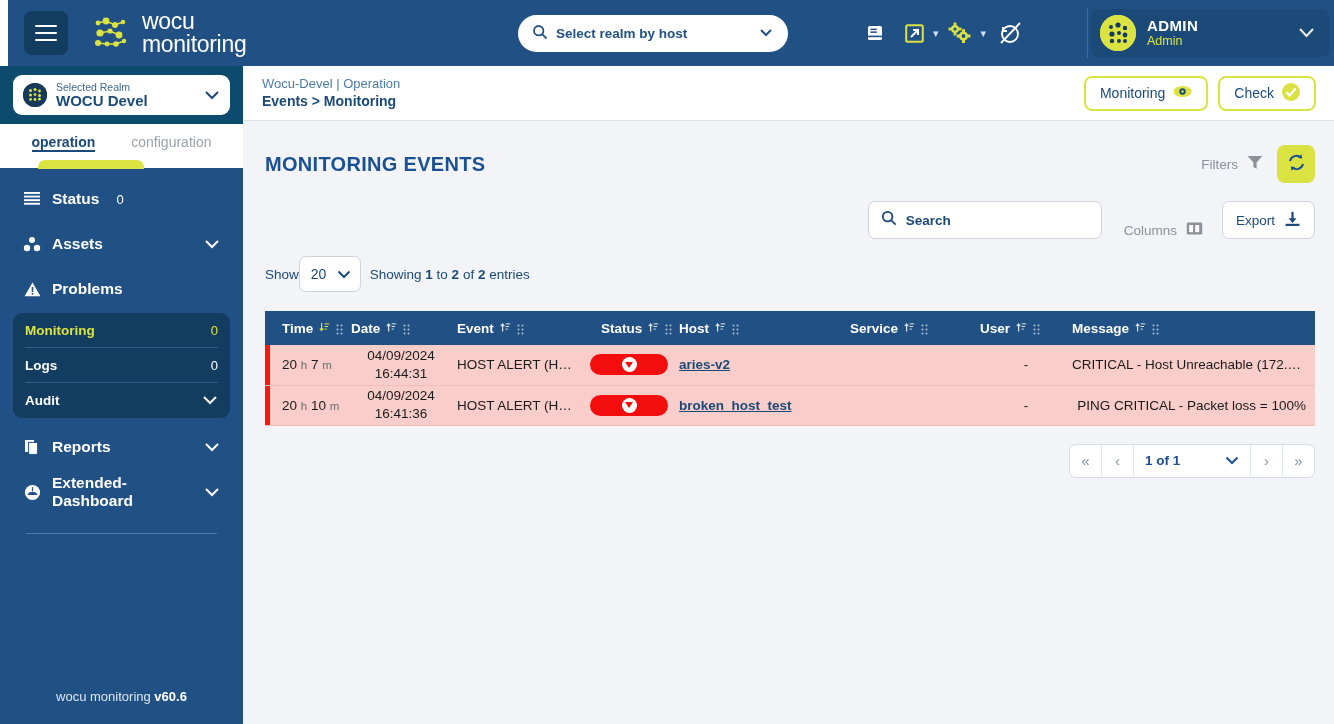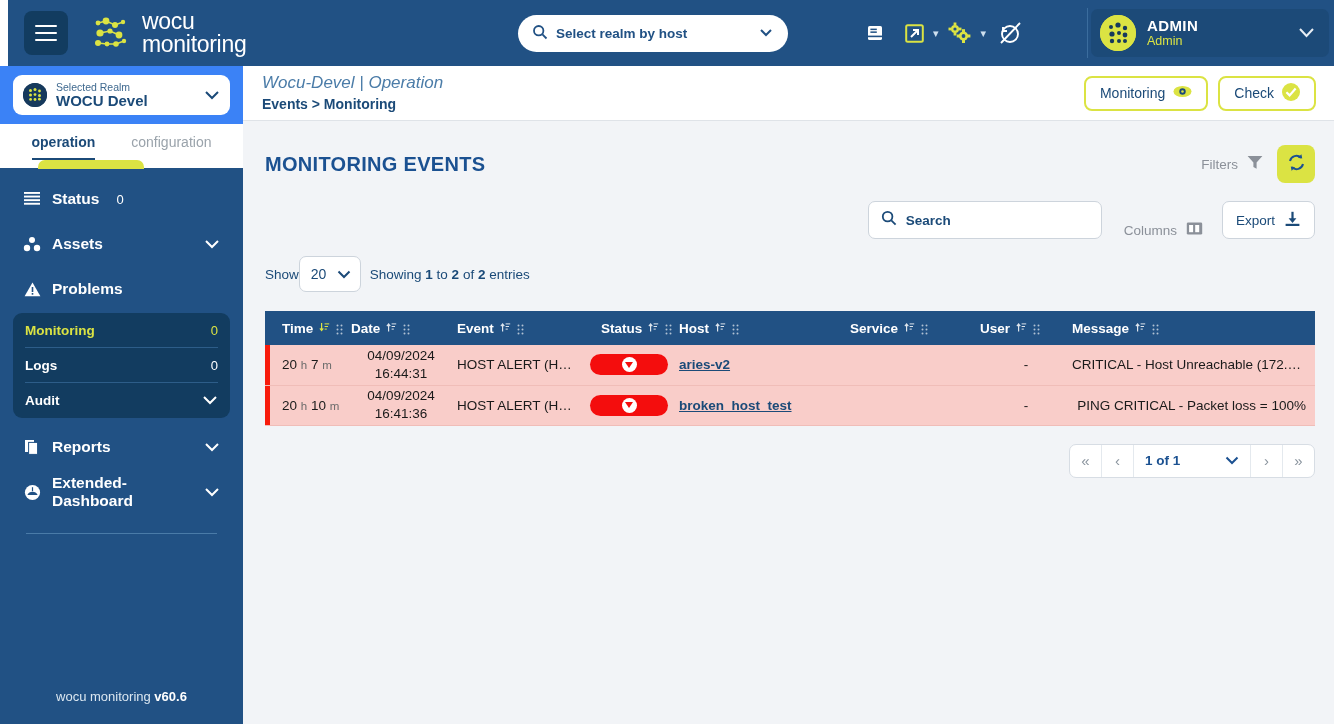--- a/index.html
+++ b/index.html
@@ -51,34 +51,34 @@
   .user-av { width: 36px; height: 36px; border-radius: 50%; background: #dbe343; position: relative; flex: none; }
   .user-name { color: #ffffff; font-size: 15px; font-weight: bold; line-height: 1.15; letter-spacing: .4px; }
   .user-role { color: #dbe343; font-size: 12.5px; line-height: 1.2; }
   .user-caret { margin-left: auto; color: #e8eef4; font-size: 14px; }
 
   
   .sidebar {
     position: absolute; top: 66px; left: 0; width: 243px; height: 658px;
     background: #215184; display: flex; flex-direction: column;
   }
-  .realm-box-wrap { height: 58px; background: #3b82f6; display: flex; align-items: center; padding: 0 13px; }
+  .realm-box-wrap { height: 58px; background: #0c4a6e; display: flex; align-items: center; padding: 0 13px; }
   .realm-box {
     width: 100%; height: 40px; background: #fff; border-radius: 9px;
     display: flex; align-items: center; padding: 0 10px; gap: 9px; cursor: pointer;
   }
   .realm-dot { width: 24px; height: 24px; border-radius: 50%; background: #16395c; position: relative; flex: none; }
   .realm-labels { flex: 1; line-height: 1.05; }
   .realm-small { color: #3f698f; font-size: 10.5px; }
   .realm-big { color: #1b4a78; font-size: 15px; font-weight: bold; }
   .realm-caret { color: #1b4a78; font-size: 14px; }
 
   .tabs { height: 44px; background: #fff; display: flex; align-items: flex-start; justify-content: center; gap: 36px; padding-top: 10px; position: relative; }
   .tab { font-size: 14px; cursor: pointer; }
-  .tab.active { color: #1b4a78; font-weight: bold; border-bottom: 2px solid #1b4a78; padding-bottom: 8px; }
+  .tab.active { color: #1b4a78; font-weight: bold; border-bottom: 2px solid #1b4a78; padding-bottom: 0; }
   .tab.inactive { color: #9aa3ab; }
   .tab-nub { position: absolute; bottom: -1px; left: 38px; width: 106px; height: 9px; background: #dbe343; border-radius: 7px 7px 0 0; }
 
   .nav { flex: 1; padding: 12px 13px 0 13px; overflow: hidden; }
   .nav-item {
     height: 38px; display: flex; align-items: center; gap: 11px;
     color: #fff; font-size: 15.5px; font-weight: bold; cursor: pointer;
     padding: 0 10px; border-radius: 7px; margin-bottom: 7px;
   }
   .nav-item .count { color: #fff; font-size: 13px; font-weight: normal; margin-left: 6px; }
@@ -102,21 +102,21 @@
   .ver b { color: #fff; }
 
   
   .main { position: absolute; top: 66px; left: 243px; width: 1091px; height: 658px; background: #f2f4f7; }
 
   .crumb-bar {
     height: 55px; background: #fff; border-bottom: 1px solid #dfe3e8;
     display: flex; align-items: center; padding: 0 18px 0 19px;
   }
   .crumbs { line-height: 1.35; }
-  .crumb-top { color: #4b7ca8; font-size: 17px; font-style: italic; }
+  .crumb-top { color: #4b7ca8; font-size: 13px; }
   .crumb-bot { color: #1b4a78; font-size: 14px; font-weight: bold; }
   .crumb-btns { margin-left: auto; display: flex; gap: 10px; }
   .pill-btn {
     height: 35px; border: 2px solid #dbe343; border-radius: 8px; background: #fff;
     display: flex; align-items: center; gap: 8px; padding: 0 14px;
     color: #1b4a78; font-size: 14px; cursor: pointer;
   }
 
   .page-head { display: flex; align-items: center; padding: 24px 19px 0 22px; }
   .page-title { color: #1b5191; font-size: 20px; font-weight: bold; letter-spacing: .3px; }

